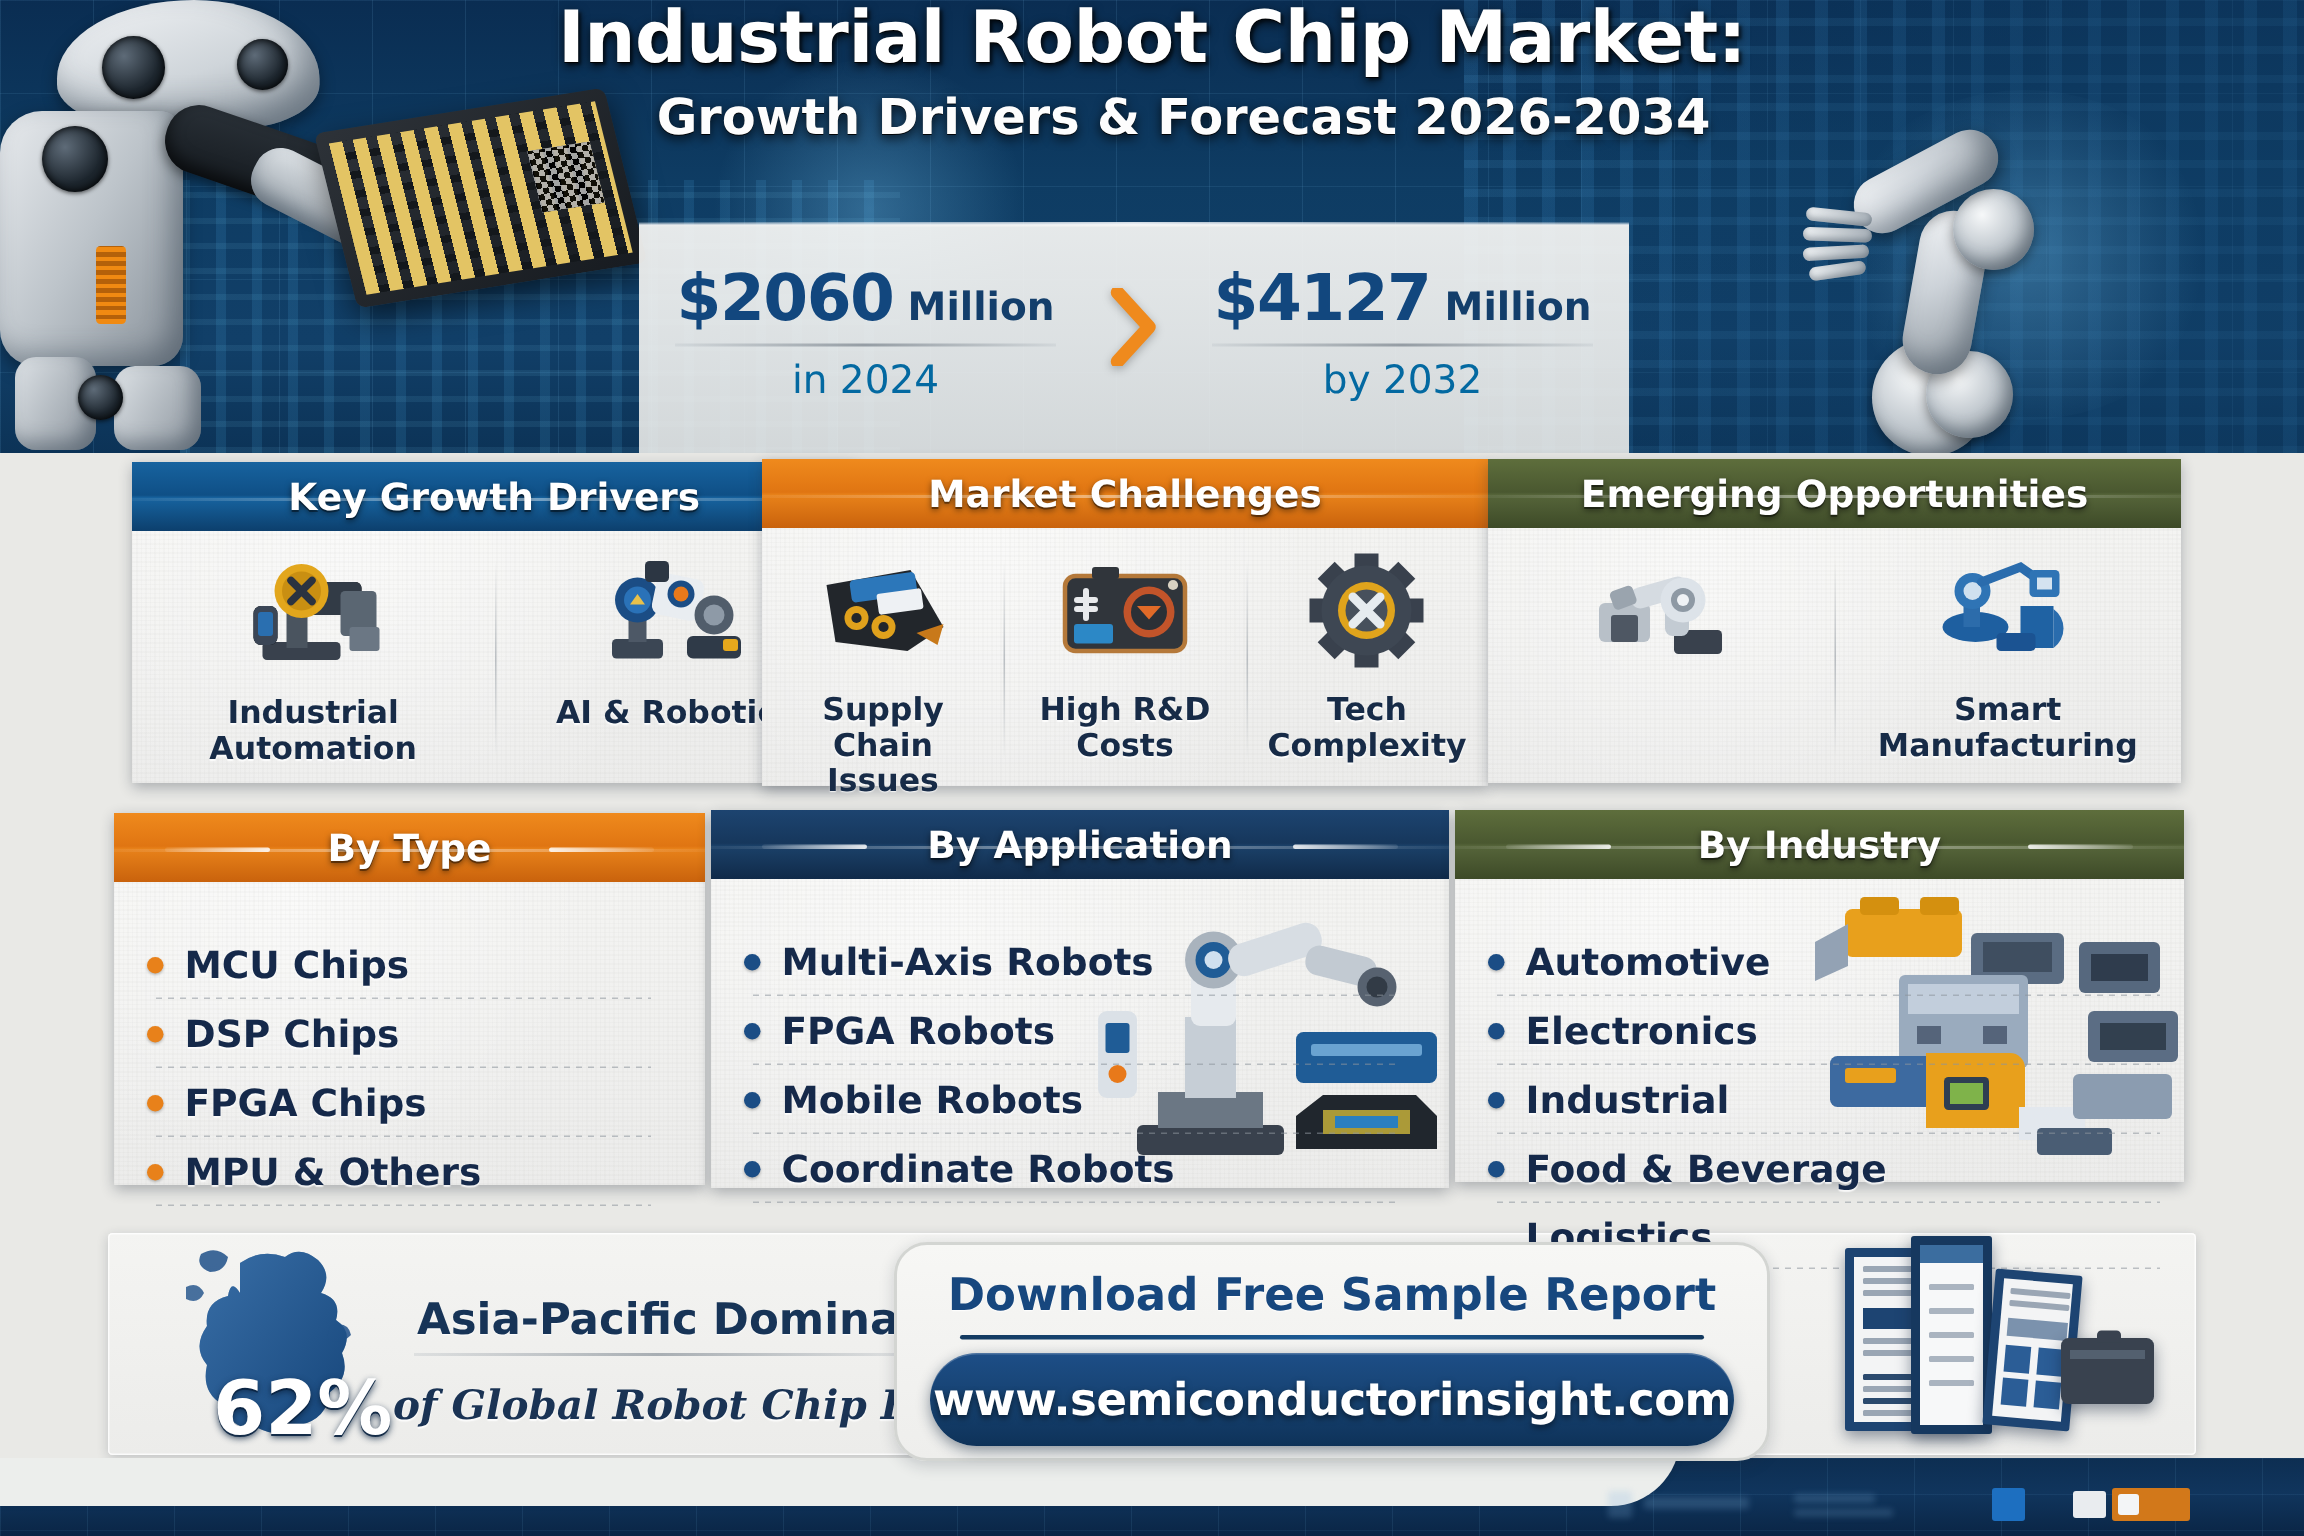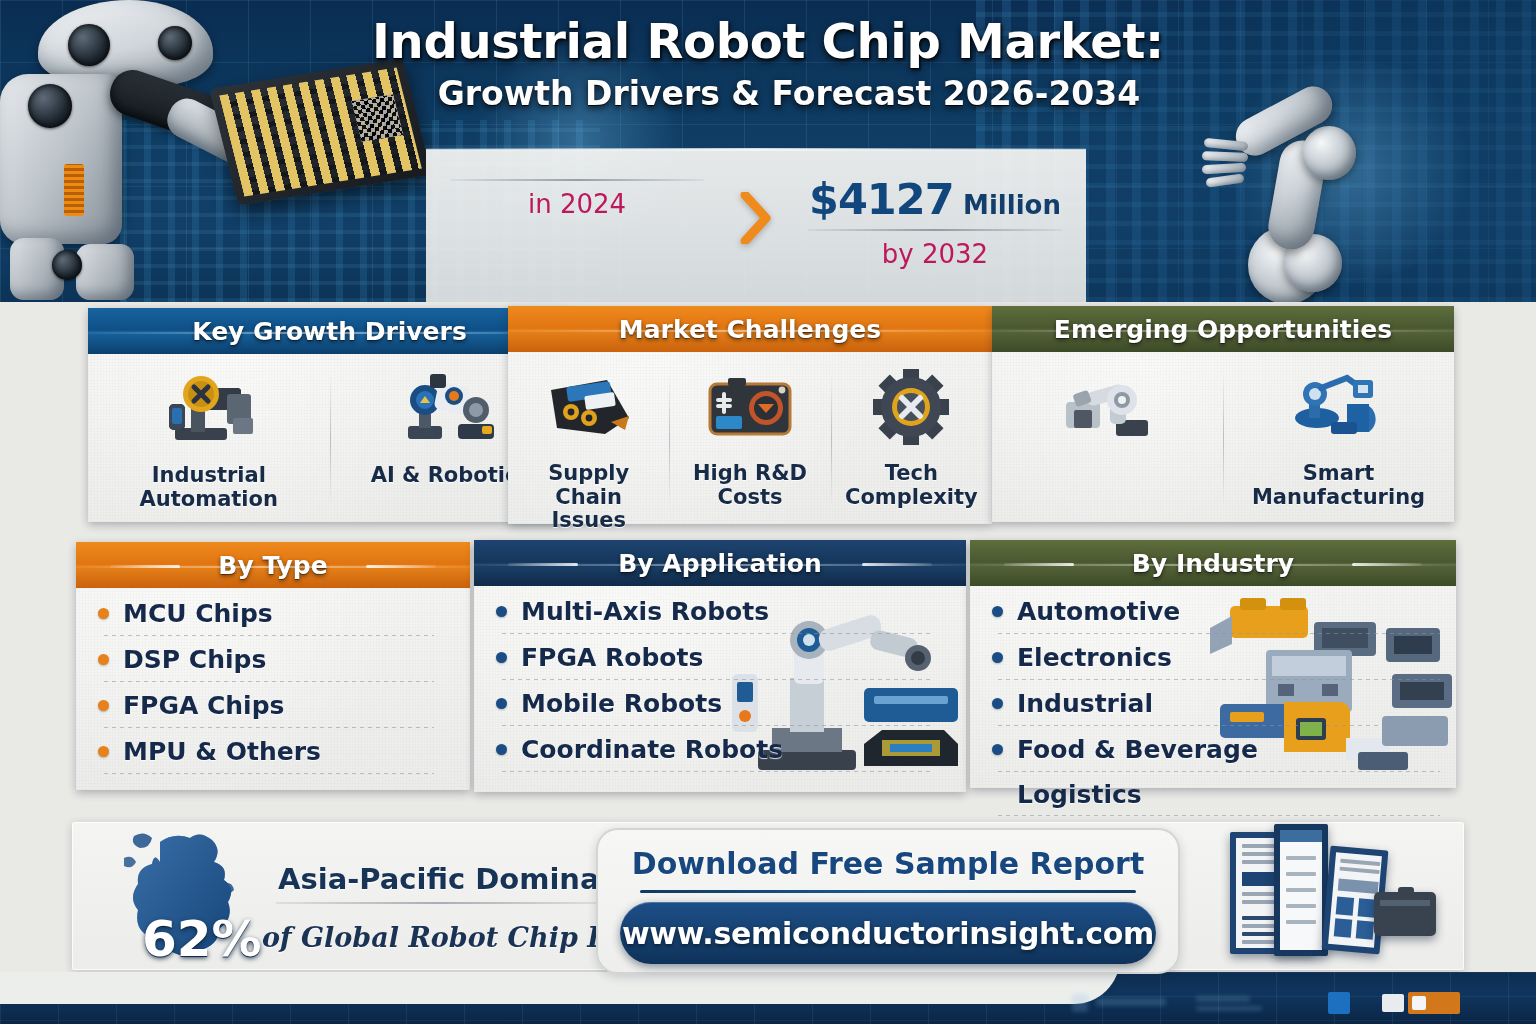--- a/index.html
+++ b/index.html
@@ -101,21 +101,21 @@
   
   .stat-panel {
     position:absolute; left:426px; top:150px; width:660px; height:152px;
     background:linear-gradient(180deg,rgba(246,246,244,.93) 0%, rgba(238,238,235,.88) 100%);
     box-shadow:0 -1px 0 rgba(255,255,255,.7);
   }
   .hero-hr { position:absolute; left:426px; top:148px; width:660px; height:3px;
     background:linear-gradient(90deg, rgba(200,210,220,.25), rgba(235,240,245,.9), rgba(200,210,220,.25)); }
 
   
-  .title-wrap { position:absolute; left:0; top:16px; width:1536px; text-align:center; z-index:6; }
+  .title-wrap { position:absolute; left:0; top:0; width:1536px; text-align:center; z-index:6; }
   .title-1 {
     font-size:48px; font-weight:bold; color:#ffffff; letter-spacing:-.3px;
     font-family:"DejaVu Sans", sans-serif;
     text-shadow:0 3px 7px rgba(0,0,0,.75), 0 1px 0 rgba(0,0,0,.9), 2px 2px 2px rgba(0,0,0,.5);
     line-height:1.08;
   }
   .title-2 {
     margin-top:6px;
     font-size:33px; font-weight:bold; color:#fdfdfd;
     font-family:"DejaVu Sans", sans-serif;
@@ -128,21 +128,21 @@
     display:flex; align-items:flex-start; }
   .stat { flex:1; text-align:center; position:relative; padding-top:8px; }
   .stat-top { white-space:nowrap; }
   .stat-val {
     font-size:43px; font-weight:bold; color:#12477e;
     font-family:"DejaVu Sans", sans-serif; letter-spacing:-1px;
   }
   .stat-unit { font-size:26px; font-weight:bold; color:#133e6b; font-family:"DejaVu Sans", sans-serif; margin-left:5px; }
   .stat-rule { margin:5px auto 0; width:84%; height:2px;
     background:linear-gradient(90deg,rgba(150,160,170,.15),rgba(110,120,130,.65),rgba(150,160,170,.15)); }
-  .stat-sub { margin-top:8px; font-size:26px; color:#be185d; font-family:"DejaVu Sans", sans-serif; }
+  .stat-sub { margin-top:8px; font-size:26px; color:#0369a1; font-family:"DejaVu Sans", sans-serif; }
   .chev { width:56px; display:flex; align-items:center; justify-content:center; padding-top:26px; }
   .chev svg { display:block; filter:drop-shadow(0 2px 3px rgba(0,0,0,.25)); }
 
   
   .card { position:absolute; background:#f4f4f2;
     box-shadow:0 3px 9px rgba(30,40,55,.30), 0 0 0 1px rgba(255,255,255,.8) inset;
     border-radius:3px; overflow:visible; }
   .card-inner { position:absolute; inset:0;
     background:
       radial-gradient(circle at 30% 25%, rgba(255,255,255,.55), rgba(0,0,0,0) 60%),
@@ -185,21 +185,21 @@
     background:linear-gradient(180deg, rgba(150,155,160,0), rgba(140,148,156,.55), rgba(150,155,160,0));
   }
   .icon-cell .ico { width:96px; height:78px; position:relative; margin-bottom:16px; }
   .icon-cell .lbl {
     font-family:"DejaVu Sans", sans-serif; font-weight:bold; font-size:21px;
     color:#172b47; text-align:center; line-height:1.12;
     text-shadow:0 1px 1px rgba(255,255,255,.9);
   }
 
   
-  .bul-list { position:absolute; left:0; right:0; top:46px; bottom:0; padding:2px 22px 8px; z-index:3; }
+  .bul-list { position:absolute; left:0; right:0; top:46px; bottom:0; padding:32px 22px 8px; z-index:3; }
   .bul { display:flex; align-items:center; position:relative; height:46px; }
   .bul .dot { width:11px; height:11px; border-radius:50%; flex:none; margin-right:14px;
     box-shadow:0 1px 2px rgba(0,0,0,.25); }
   .dot-orange { background:#e8811a; }
   .dot-blue   { background:#1b4d85; }
   .bul .txt { font-family:"DejaVu Sans", sans-serif; font-weight:bold; font-size:25px;
     color:#15294a; white-space:nowrap; text-shadow:0 1px 1px rgba(255,255,255,.85); }
   .bul::after { content:""; position:absolute; left:6px; right:14px; bottom:0; height:1px;
     background:repeating-linear-gradient(90deg, rgba(140,148,156,.55) 0 4px, rgba(140,148,156,0) 4px 8px); }
   .bul.wide::after { right:-6px; }
@@ -309,20 +309,24 @@
     <div class="stat-panel"></div>
   </div>
 
   <div class="title-wrap">
     <div class="title-1">Industrial Robot Chip Market:</div>
     <div class="title-2">Growth Drivers &amp; Forecast 2026-2034</div>
   </div>
 
   <div class="stats">
     <div class="stat">
+      <div class="stat-top">
+        <span class="stat-val">$2060</span>
+        <span class="stat-unit">Million</span>
+      </div>
       <div class="stat-rule"></div>
       <div class="stat-sub">in 2024</div>
     </div>
     <div class="chev">
       <svg width="34" height="52" viewBox="0 0 34 52">
           <path d="M6 3 L27 26 L6 49" fill="none" stroke="#ef8a1d" stroke-width="9" stroke-linecap="round" stroke-linejoin="round"></path>
         </svg>
     </div>
     <div class="stat">
       <div class="stat-top">

